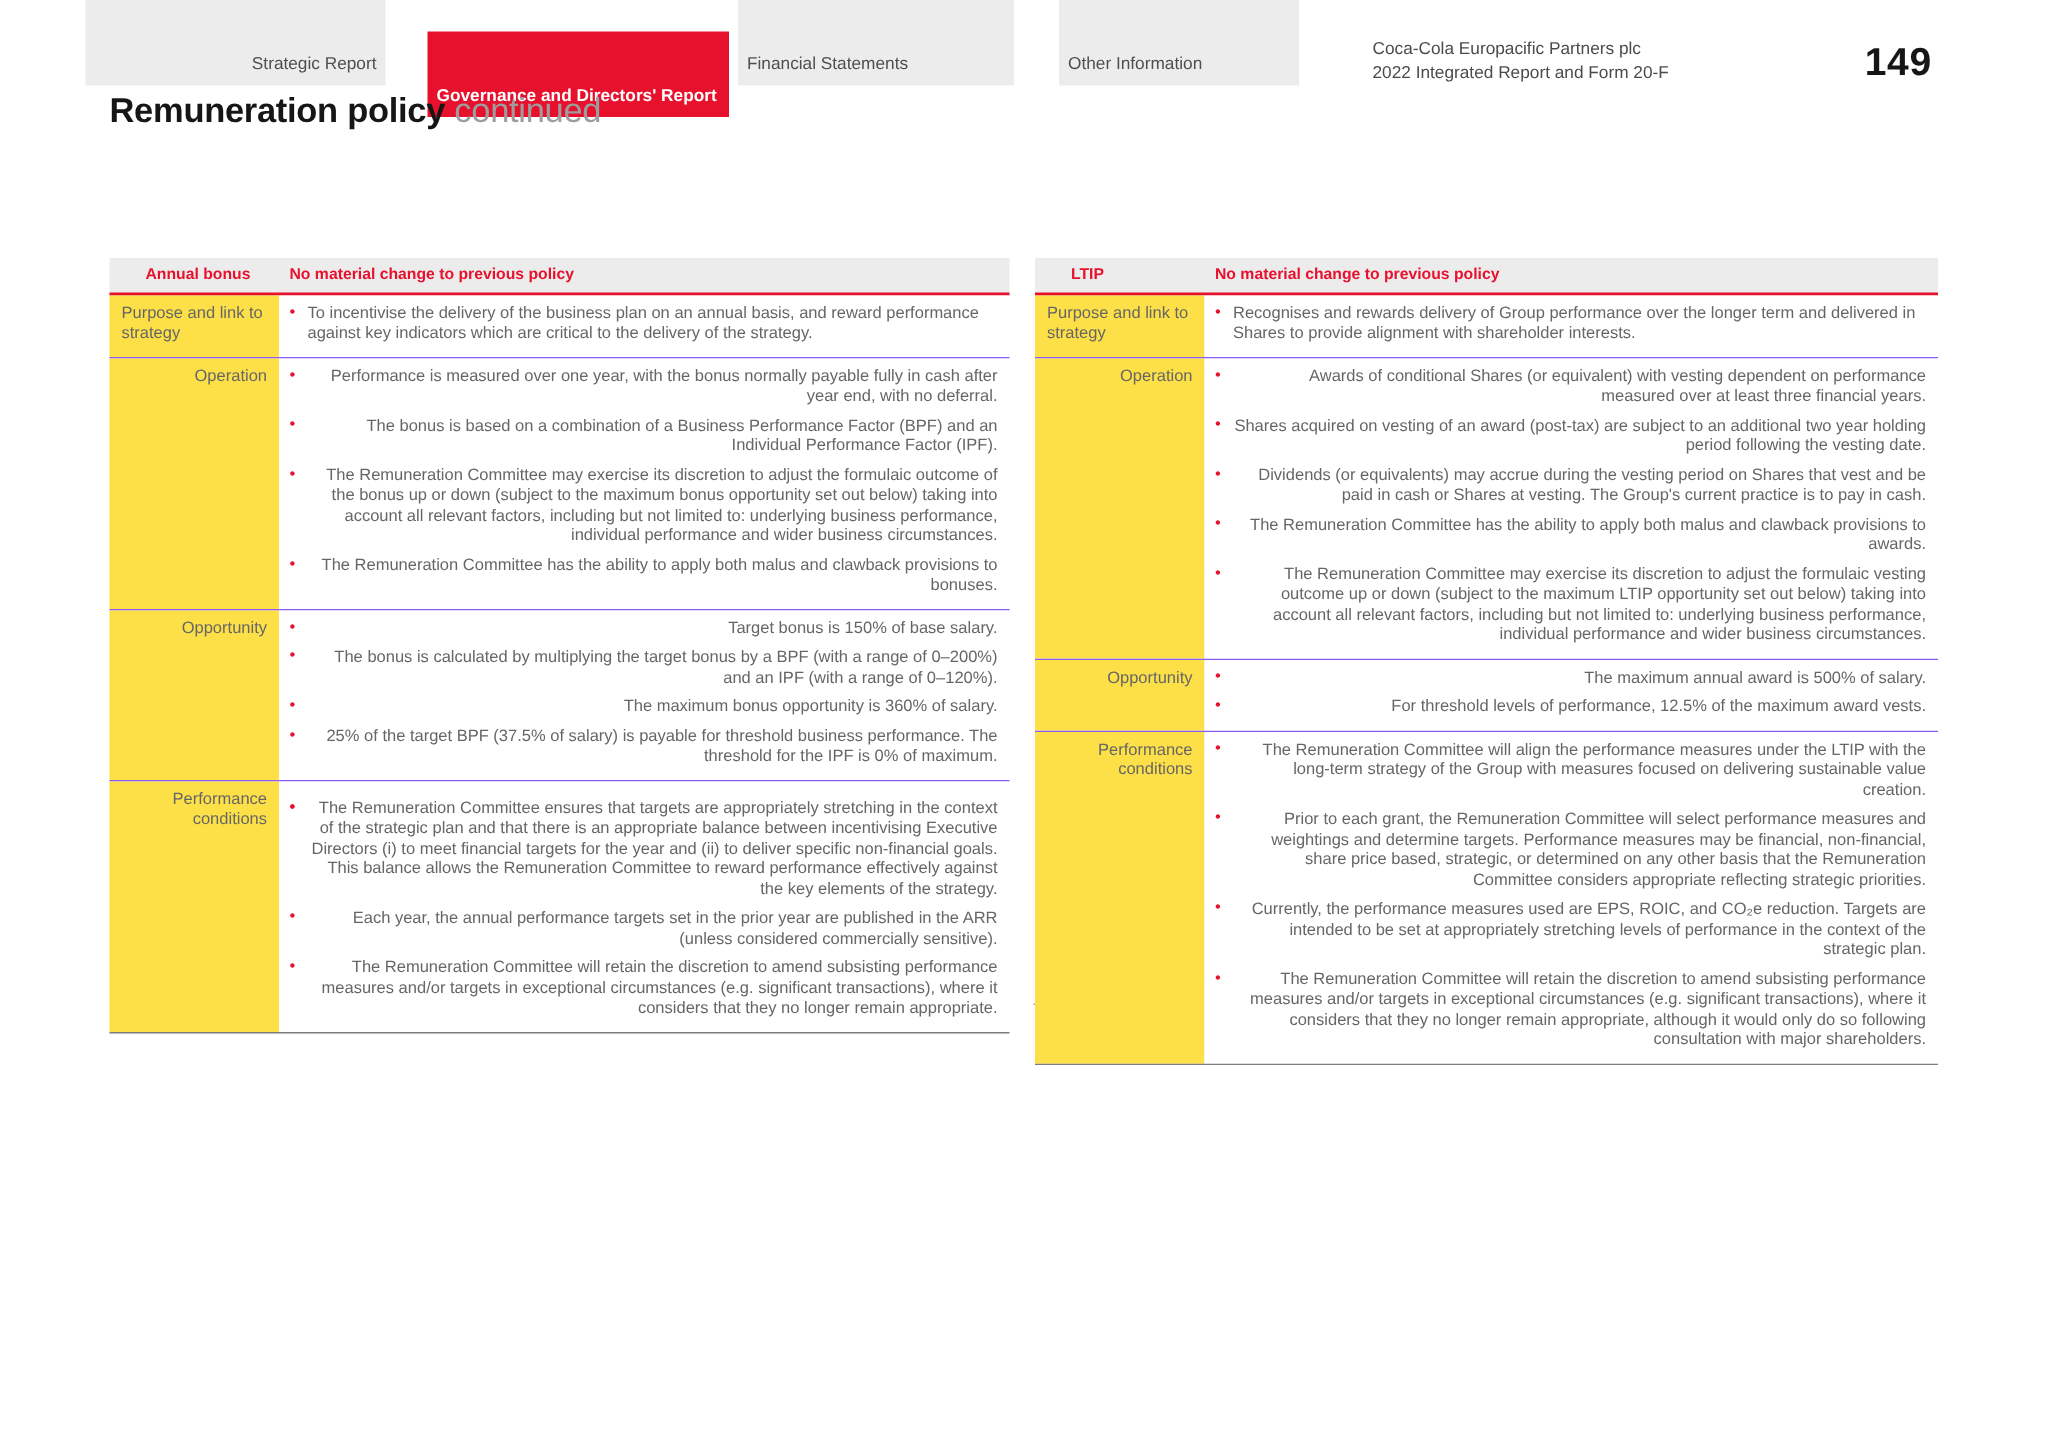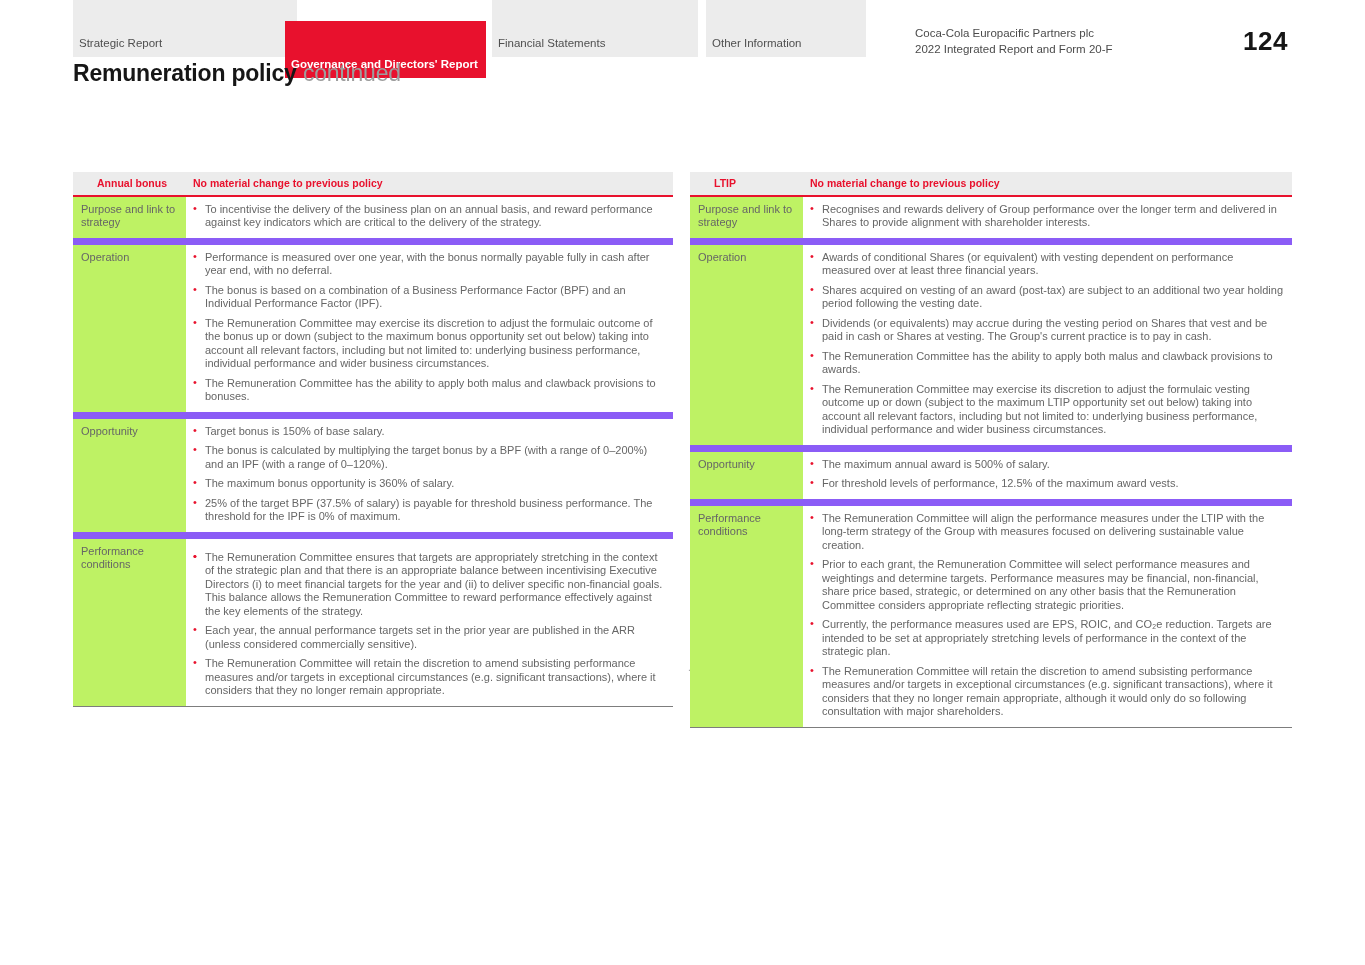--- a/index.html
+++ b/index.html
@@ -14,23 +14,23 @@
   
   .tab {
     position:absolute; top:0; height:57px;
     background:#ececec;
     display:flex; align-items:flex-end;
     padding:0 6px 8px 6px;
     font-size:11.5px; color:#4f4f4f;
     cursor:pointer;
   }
   .tab.active { background:#e8112d; color:#ffffff; font-weight:700;margin-top:21px; }
-  .tab-0 { left:73px;  width:224px; }
+  .tab-0 { left:57px;  width:200px;justify-content:flex-end; }
   .tab-1 { left:285px; width:201px; }
-  .tab-2 { left:492px; width:206px; }
+  .tab-2 { left:492px; width:184px; }
   .tab-3 { left:706px; width:160px; }
 
   .company-info {
     position:absolute; left:915px; top:25px;
     font-size:11.5px; line-height:16px; color:#4b4b4b;
   }
   .page-number {
     position:absolute; top:26px; right:77px;
     font-size:26px; font-weight:700; color:#161616; letter-spacing:0.5px;
   }
@@ -55,23 +55,23 @@
     display:grid; grid-template-columns:113px 1fr;
     background:#ececec; border-bottom:2px solid #e8112d;
   }
   .t-header span {
     padding:5px 4px 4px 24px;
     font-size:10.5px; font-weight:700; color:#e8112d;
   }
   .t-header span.note { padding-left:7px; }
 
   .t-row { display:grid; grid-template-columns:113px 1fr; }
-  .t-row + .t-row { border-top:7px solid #8b5cf6; }
+  .t-row + .t-row { border-top:1px solid #8b5cf6;text-align:right; }
   .t-label {
-    background:#bef264; padding:6px 8px; color:#666;
+    background:#fde047; padding:6px 8px; color:#666;
   }
   .t-content { padding:6px 8px 8px 7px; background:#fff; }
   .t-content ul { list-style:none; }
   .t-content li { position:relative; padding-left:12px; color:#666; }
   .t-content li + li { margin-top:6px; }
   .t-content .bullet {
     position:absolute; left:0; top:-1px; color:#e8112d; font-size:11px;
   }
 
   .stray-mark {
@@ -97,21 +97,21 @@
     <div class="tab tab-3">
       <span>Other Information</span>
     </div>
   </nav>
 
   <div class="company-info">
     <div>Coca-Cola Europacific Partners plc</div>
     <div>2022 Integrated Report and Form 20-F</div>
   </div>
 
-  <div class="page-number">124</div>
+  <div class="page-number">149</div>
 
   <h1 class="page-title"><span>Remuneration policy</span> <span class="suffix">continued</span></h1>
 
   <div class="policy-table left">
       <div class="t-header">
         <span class="ttl">Annual bonus</span>
         <span class="note">No material change to previous policy</span>
       </div>
       <div class="t-row">
         <div class="t-label">Purpose and link to strategy</div>

